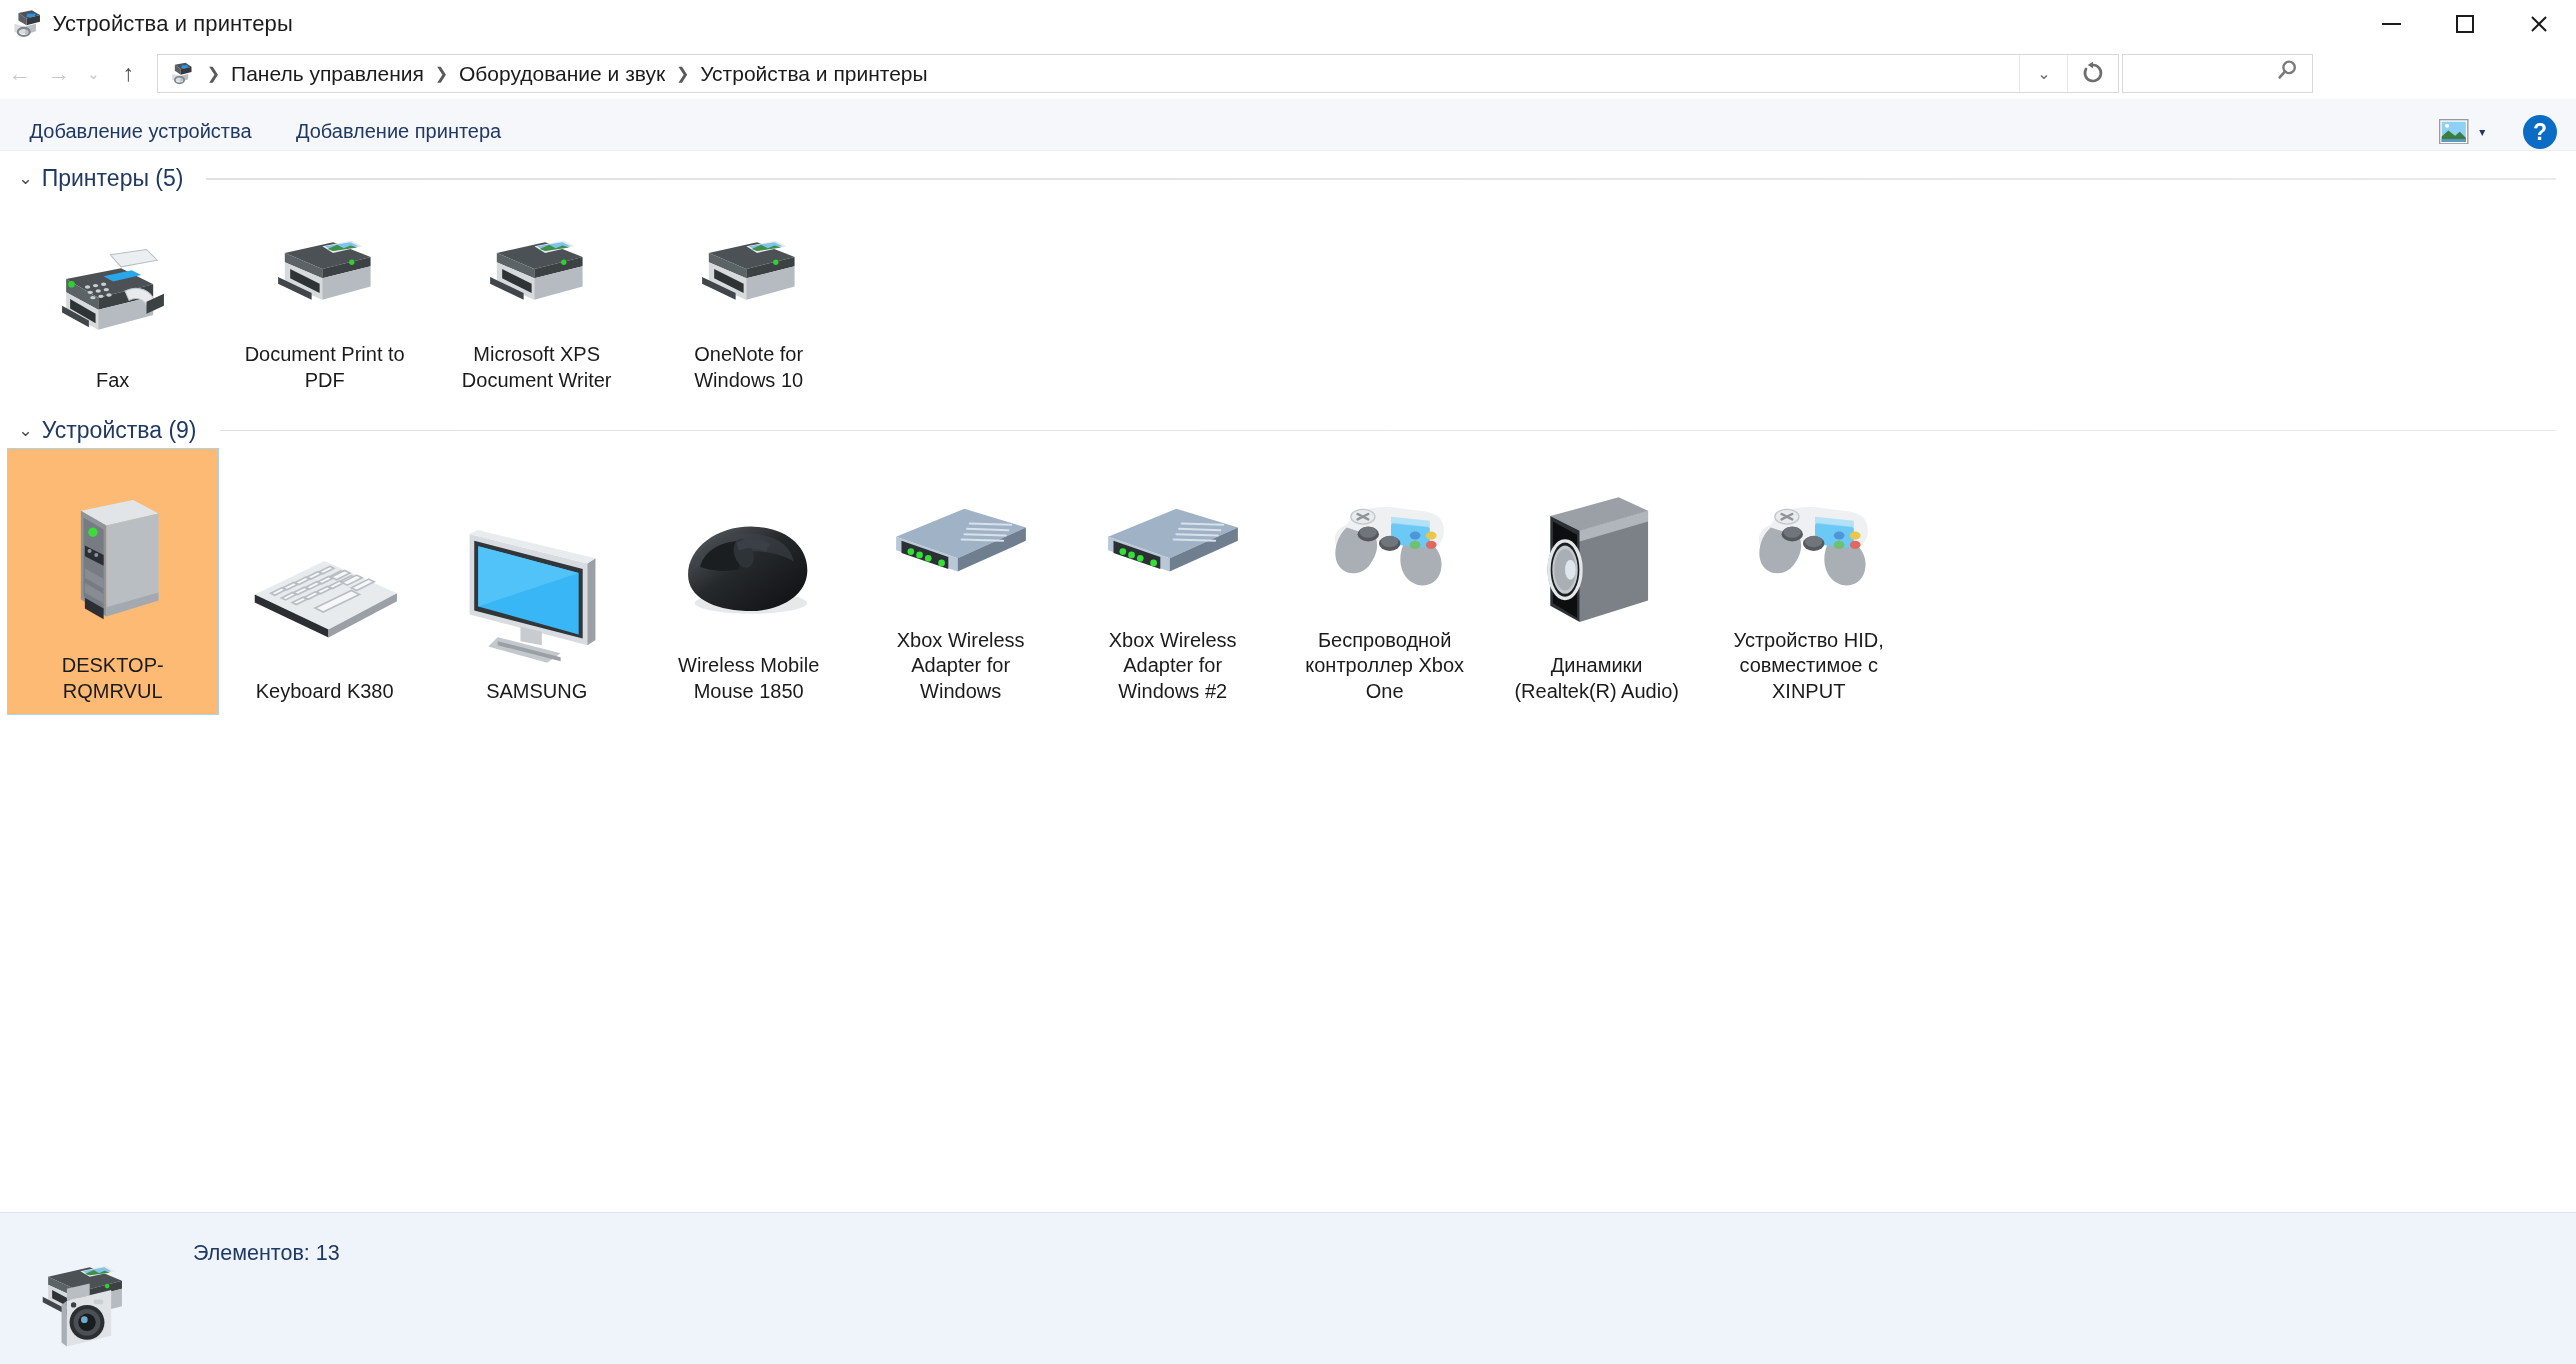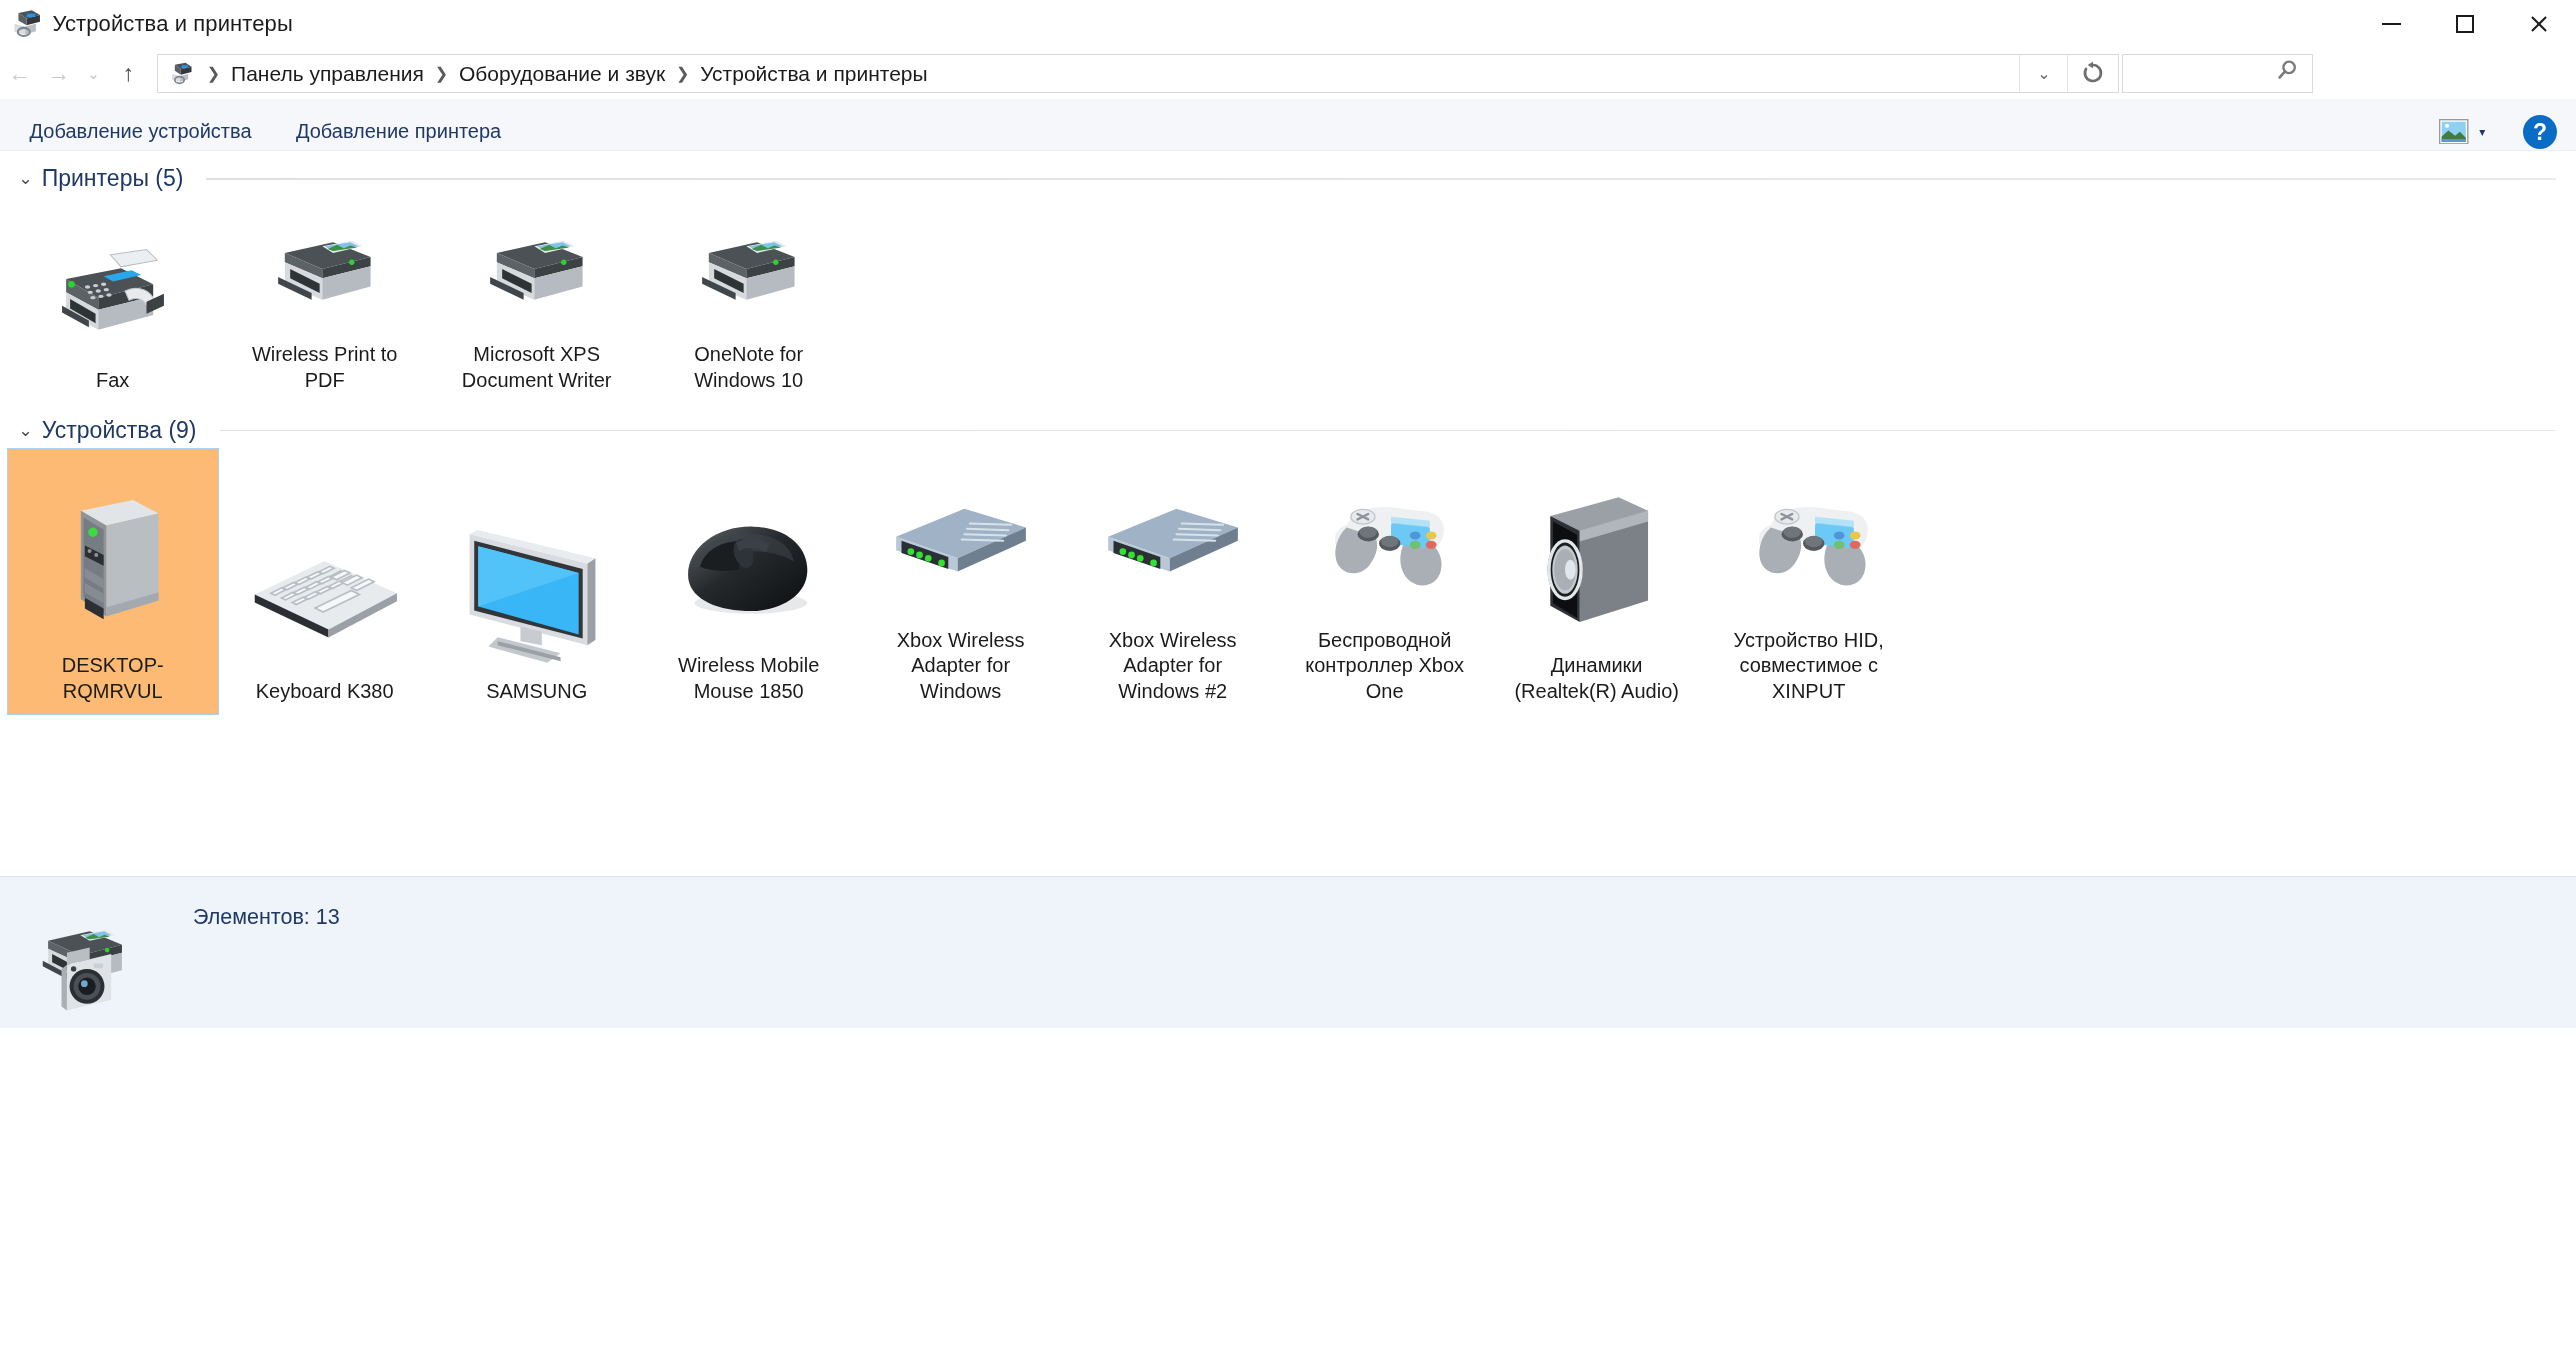--- a/index.html
+++ b/index.html
@@ -2,21 +2,21 @@
 <html style="font-size:10.7px"><head>
 <meta charset="utf-8">
 <style>
   * { box-sizing: border-box; margin: 0; padding: 0; }
   html, body {
     width: 2576px; height: 1364px;
     background: #ffffff;
     font-family: "Liberation Sans", sans-serif;
     overflow: hidden;
   }
-  .window { position: relative; width: 2576px; height: 1028px; background:#fff; }
+  .window { position: relative; width: 2576px; height: 1364px; background:#fff; }
 
   
   .progress-strip {
     position:absolute; top:0; left:1043px; width:513px; height:6.7px;
     background:#e6e6e6;
   }
   .progress-fill { height:100%; width:107px; background:#0078d4; }
 
   
   .titlebar {
@@ -307,21 +307,21 @@
             <path d="M96 48 L140 40 L156 48 L112 58 Z" fill="#e7eaec"></path>
             <path d="M100 48 L138 42 L150 48 L112 55 Z" fill="#7fc2ea"></path>
             <path d="M104 52 L118 46 L128 51 L138 47 L148 50 L112 55 Z" fill="#3f8f46"></path>
             <circle cx="140" cy="72" r="4" fill="#2fd130"></circle>
             <path d="M40 72 L96 96 L96 128 L40 104 Z" fill="#d6dadd"></path>
             <path d="M96 96 L168 78 L168 108 L96 128 Z" fill="#b5bbc0"></path>
             <path d="M48 82 L92 104 L92 118 L48 96 Z" fill="#2e3335"></path>
             <path d="M30 94 L80 118 L80 128 L30 104 Z" fill="#41464a"></path>
           </svg>
         </span>
-        <span class="tile-label">Wireless Print to PDF</span>
+        <span class="tile-label">Document Print to PDF</span>
       </div>
 
       <div class="tile">
         <span class="tile-icon">
           <svg width="134" height="114" viewBox="0 0 200 170">
             <path d="M40 58 L112 42 L168 64 L96 82 Z" fill="#4b5155"></path>
             <path d="M40 58 L96 82 L96 96 L40 72 Z" fill="#5c6366"></path>
             <path d="M96 82 L168 64 L168 78 L96 96 Z" fill="#3c4144"></path>
             <path d="M96 48 L140 40 L156 48 L112 58 Z" fill="#e7eaec"></path>
             <path d="M100 48 L138 42 L150 48 L112 55 Z" fill="#7fc2ea"></path>

